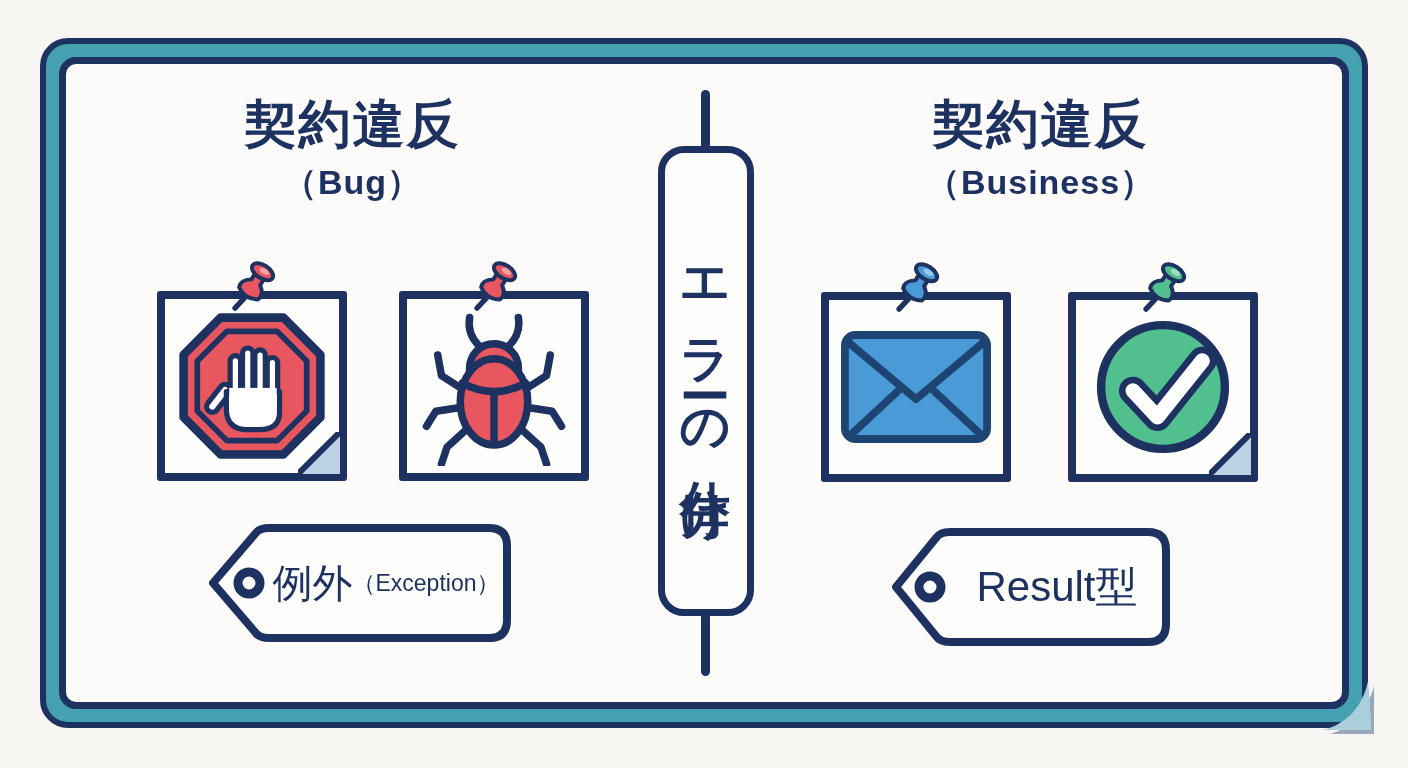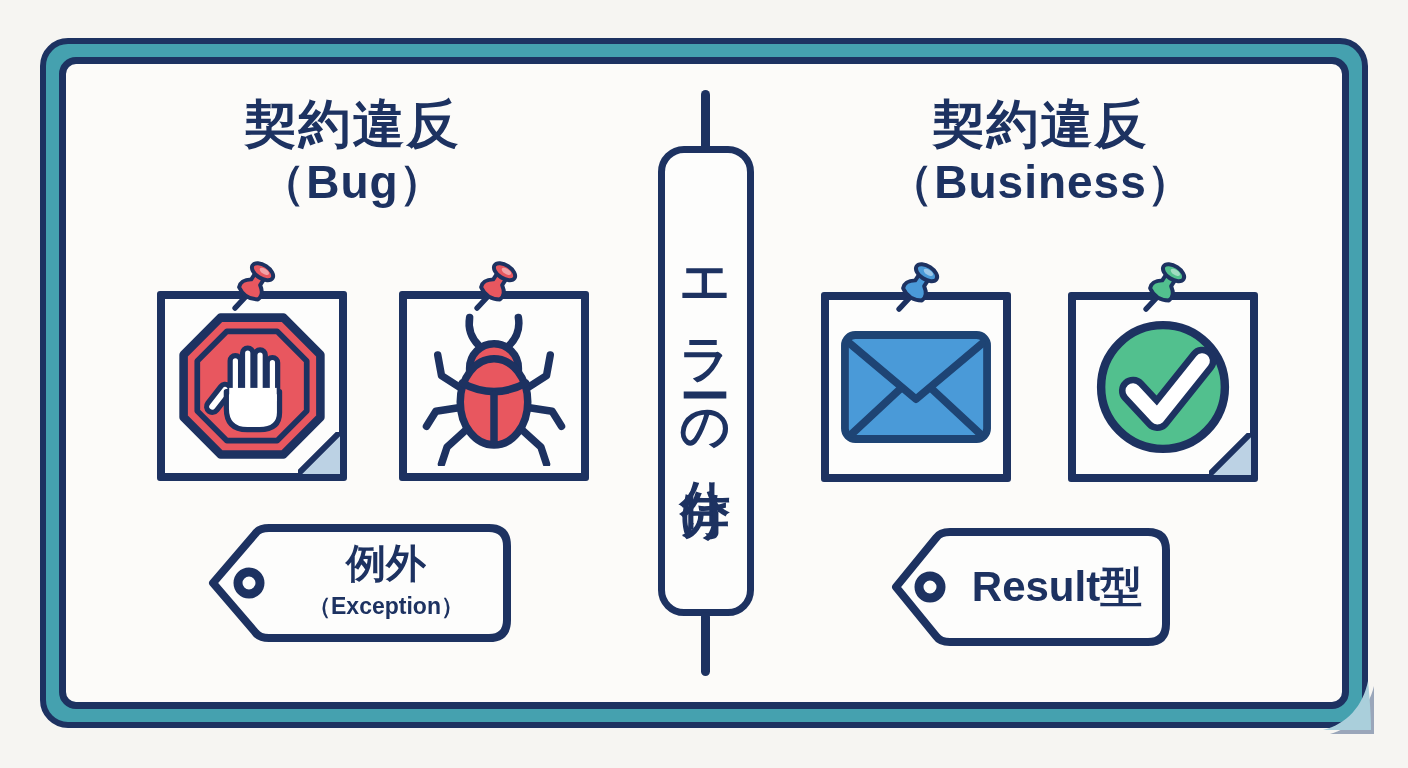--- a/index.html
+++ b/index.html
@@ -17,21 +17,21 @@
   }
   .panel{
     position:absolute;left:13px;top:13px;right:13px;bottom:13px;
     background:#fcfbf9;border:7px solid #1d3261;border-radius:17px;
   }
   .frame-curl{position:absolute;left:1320px;top:680px;width:54px;height:54px;}
 
   
   .heading{position:absolute;width:445px;text-align:center;color:#1d3261;font-weight:bold;}
   .heading .title{font-size:52px;line-height:60px;letter-spacing:2px;}
-  .heading .subtitle{font-size:46px;line-height:56px;letter-spacing:1px;}
+  .heading .subtitle{font-size:34px;line-height:56px;letter-spacing:1px;}
   .heading-left{left:130px;top:94px;}
   .heading-right{left:818px;top:94px;}
 
   
   .card{
     position:absolute;width:174px;height:174px;background:#fdfdfc;
     border:8px solid #1d3261;border-radius:3px;
     display:flex;align-items:center;justify-content:center;
   }
   .card-1{left:157px;top:291px;}
@@ -55,22 +55,22 @@
     font-size:50px;font-weight:bold;color:#1d3261;letter-spacing:8px;
   }
 
   
   .tag{position:absolute;}
   .tag-left{left:203px;top:518px;width:312px;height:130px;}
   .tag-right{left:886px;top:522px;width:288px;height:130px;}
   .tag svg{position:absolute;left:0;top:0;}
   .tag .tag-text{
     position:absolute;left:62px;right:8px;top:0;bottom:0;
-    display:flex;flex-direction:column;align-items:center;justify-content:center;
-    color:#1d3261;font-weight:bold;text-align:center;
+    display:flex;align-items:center;justify-content:center;
+    color:#1d3261;font-weight:normal;text-align:center;
   }
   .tag .tag-label{font-size:40px;line-height:46px;}
   .tag .tag-sublabel{font-size:23px;line-height:40px;}
   .tag-right .tag-label{font-size:42px;}
 </style>
 </head>
 <body>
 
 <div class="canvas">
 

